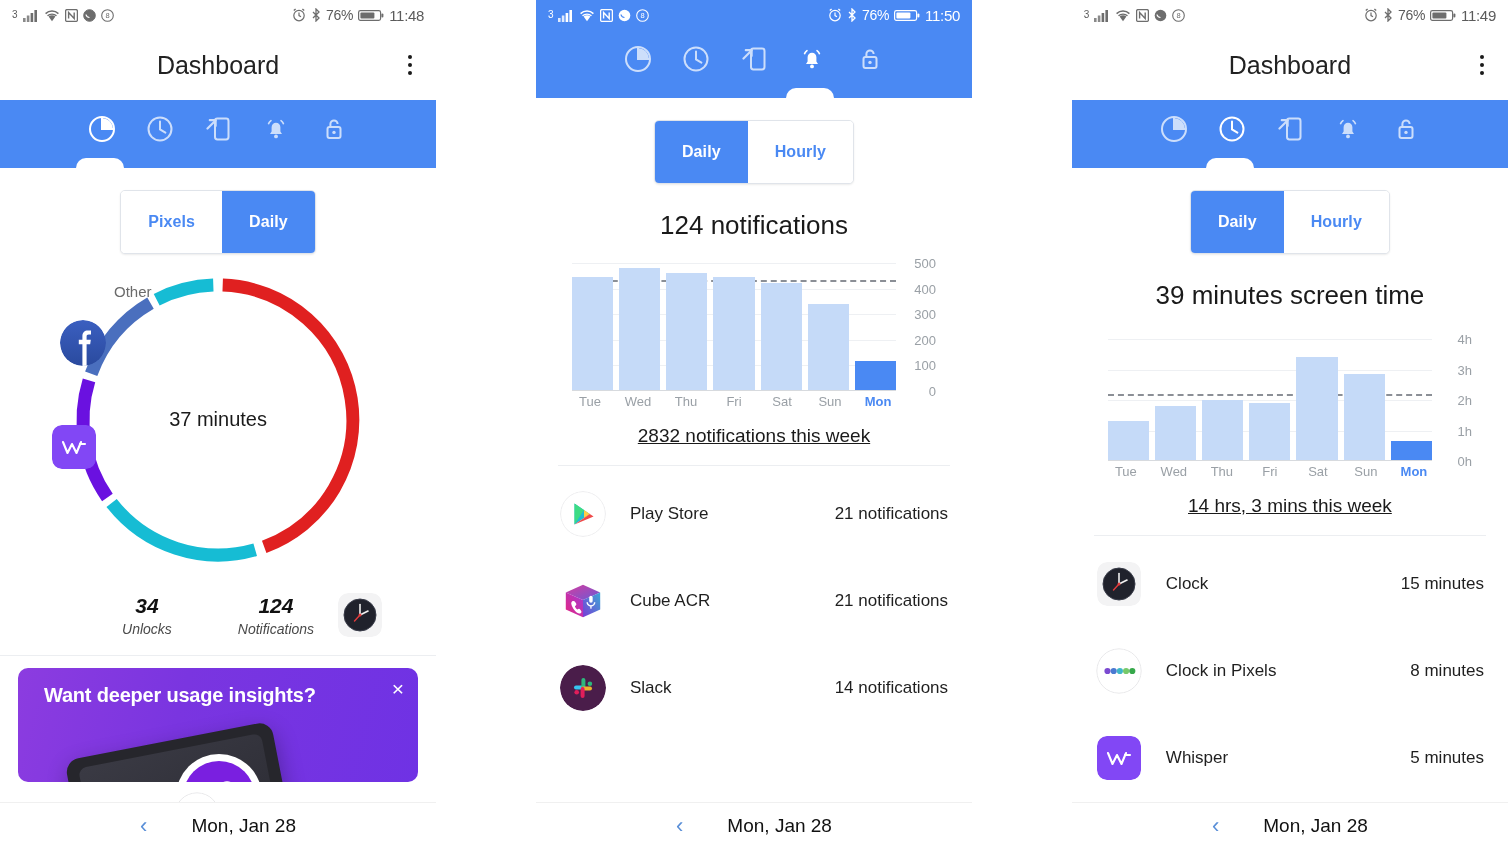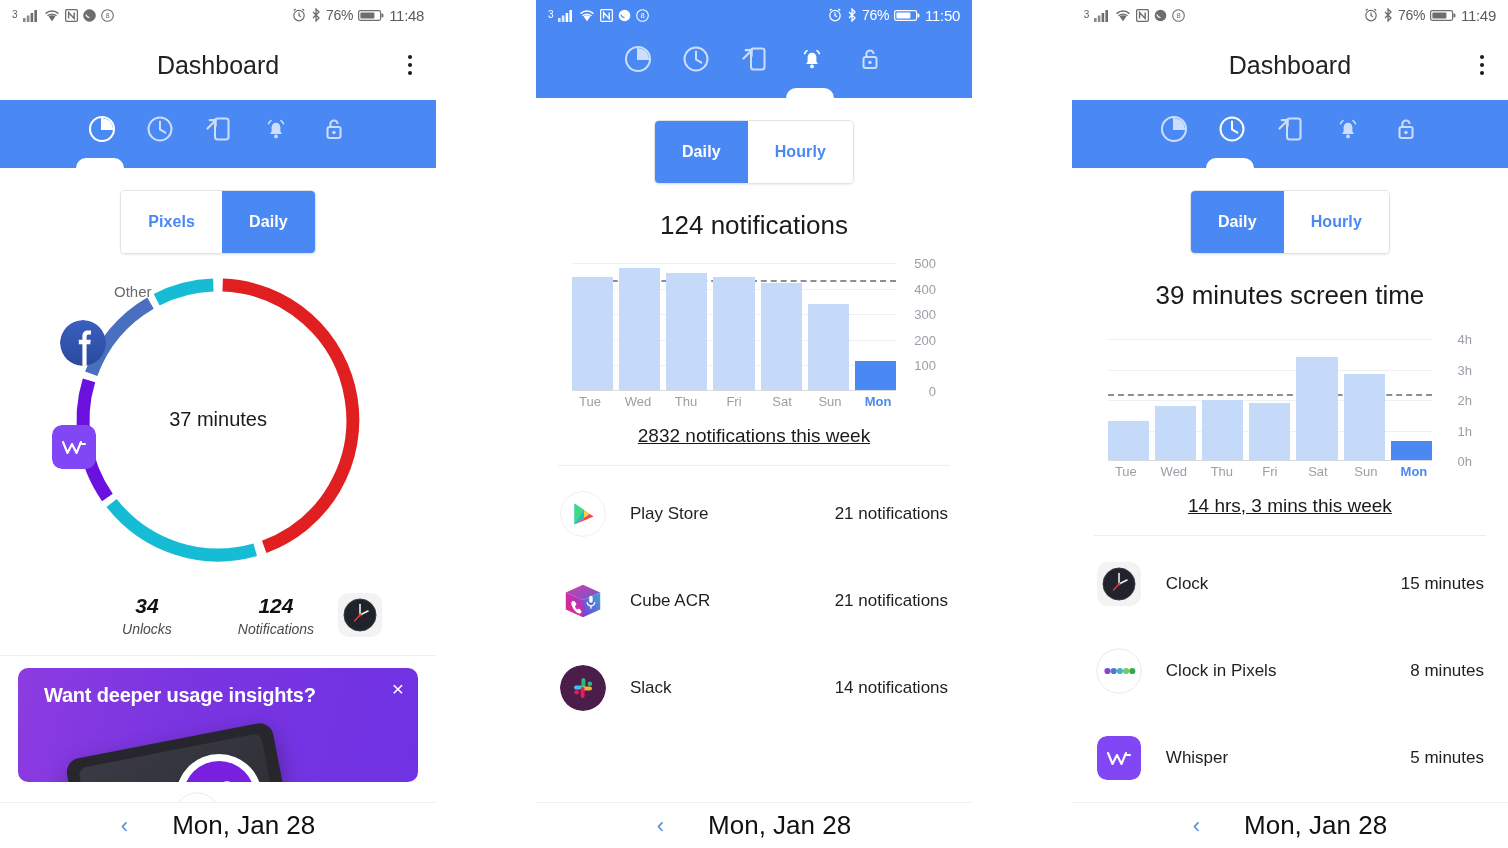--- a/index.html
+++ b/index.html
@@ -132,21 +132,21 @@
   }
 
   
   .datenav {
     position: absolute; left: 0; right: 0; bottom: 0; height: 46px;
     background: #fff; display: flex; align-items: center;
     justify-content: center; gap: 44px;
     border-top: 1px solid #f0f0f0;
   }
   .datenav .chev { font-size: 22px; color: #5a8fd8; cursor: pointer; line-height: 1;}
-  .datenav .lbl { font-size: 26px; color: #111; }
+  .datenav .lbl { font-size: 19px; color: #111; }
 
   
   .headline { text-align: center; font-size: 26px; color: #1a1a1a; padding-top: 26px; }
 
   
   .chart { position: relative; margin: 22px 34px 0 14px; height: 150px; }
   .chart .plot { position: absolute; left: 22px; right: 42px; top: 0; bottom: 22px; }
   .gridline { position: absolute; left: 0; right: 0; height: 1px; background: #eef0f3; }
   .avgline { position: absolute; left: 0; right: 0; height: 0;
              border-top: 2px dashed #8b8f96; }

